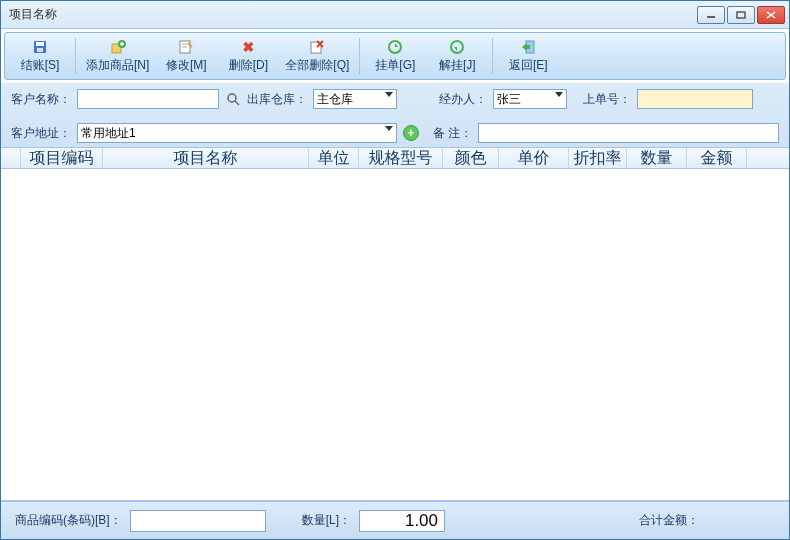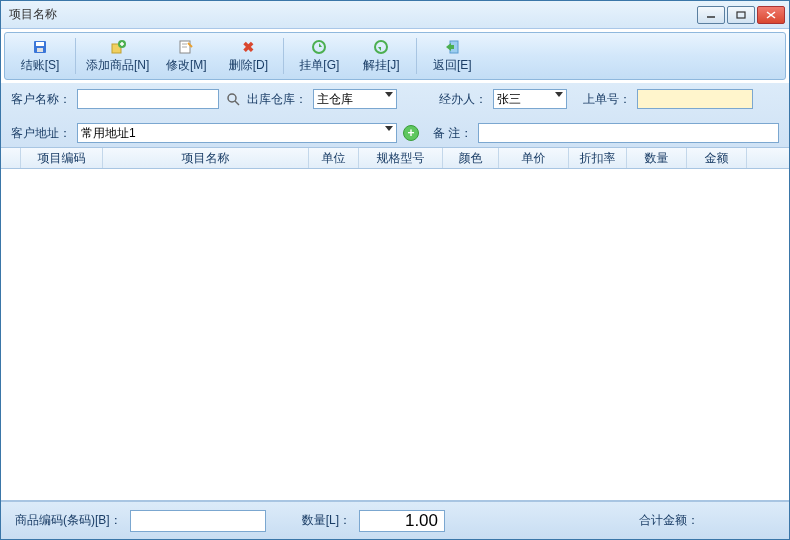--- a/index.html
+++ b/index.html
@@ -17,21 +17,21 @@
 .tb-sep { width:1px; height:36px; background:#a8c5e2; margin:0 4px;}
 .form-area { background: linear-gradient(to bottom,#dcebf9,#cfe2f5); padding:6px 10px 4px 10px; display:flex; flex-direction:column; gap:14px;}
 .form-row { display:flex; align-items:center; gap:6px;}
 .lbl { color:#1a3d66; white-space:nowrap; }
 .txt-input { height:20px; border:1px solid #7ba7d0; background:#fff; padding:0 3px; font-size:12px;}
 .combo { position:relative; display:inline-flex; border-radius:9px;}
 .combo .caret { position:absolute; right:4px; top:3px; width:0;height:0; border-left:4px solid transparent;border-right:4px solid transparent;border-top:5px solid #333; pointer-events:none;}
 .search-ico { width:16px;height:16px; cursor:pointer; display:flex;align-items:center;justify-content:center;}
 .add-ico { width:16px;height:16px;border-radius:8px;background:#5fc75f;border:1px solid #3a9c3a;color:#fff;display:flex;align-items:center;justify-content:center;font-size:12px;font-weight:bold;cursor:pointer;}
 .table-header { display:flex; height:22px; border-top:1px solid #a8c5e2; border-bottom:1px solid #a8c5e2; background:linear-gradient(to bottom,#f4f9fe,#e2eef9);}
-.th { border-right:1px solid #c3d7ea; display:flex; align-items:center; justify-content:center; color:#1a3d66; font-size:12px;}
+.th { border-right:1px solid #c3d7ea; display:flex; align-items:center; justify-content:center; color:#1a3d66; font-size:16px;}
 .table-body { flex:1; background:#fff; border-bottom:1px solid #a8c5e2;}
 .bottom-bar { height:38px; background: linear-gradient(to bottom,#dcebf9,#c8ddf2); display:flex; align-items:center; padding:0 14px; gap:8px; border-top:1px solid #a8c5e2;}
 .num-input { height:22px; width:86px; border:1px solid #7ba7d0; background:#fff; text-align:right; padding:0 6px; font-size:17px;}
 .spacer { flex:1; }
 </style>
 </head>
 <body>
 
 <div class="window">
 
@@ -87,20 +87,30 @@
             <line x1="10" y1="4" x2="14" y2="8" stroke="#e8a030" stroke-width="2"></line>
             <line x1="4" y1="5" x2="9" y2="5" stroke="#aaa"></line>
             <line x1="4" y1="8" x2="9" y2="8" stroke="#aaa"></line>
           </svg>
         </span>
       <span class="tb-label">修改[M]</span>
     </div>
     <div class="tb-btn">
       <span class="tb-icon" style="color:#d9472f;font-weight:bold">✖</span>
       <span class="tb-label">删除[D]</span>
+    </div>
+    <div class="tb-btn">
+      <span class="tb-icon">
+          <svg width="16" height="16">
+            <rect x="2" y="3" width="10" height="11" fill="#fff" stroke="#888"></rect>
+            <line x1="8" y1="2" x2="14" y2="8" stroke="#d9472f" stroke-width="2"></line>
+            <line x1="14" y1="2" x2="8" y2="8" stroke="#d9472f" stroke-width="2"></line>
+          </svg>
+        </span>
+      <span class="tb-label">全部删除[Q]</span>
     </div>
     <div class="tb-sep"></div>
     <div class="tb-btn">
       <span class="tb-icon">
           <svg width="16" height="16">
             <circle cx="8" cy="8" r="6" fill="none" stroke="#4caf50" stroke-width="2"></circle>
             <path d="M8 4 L11 8 L8 8" fill="#4caf50"></path>
           </svg>
         </span>
       <span class="tb-label">挂单[G]</span>

